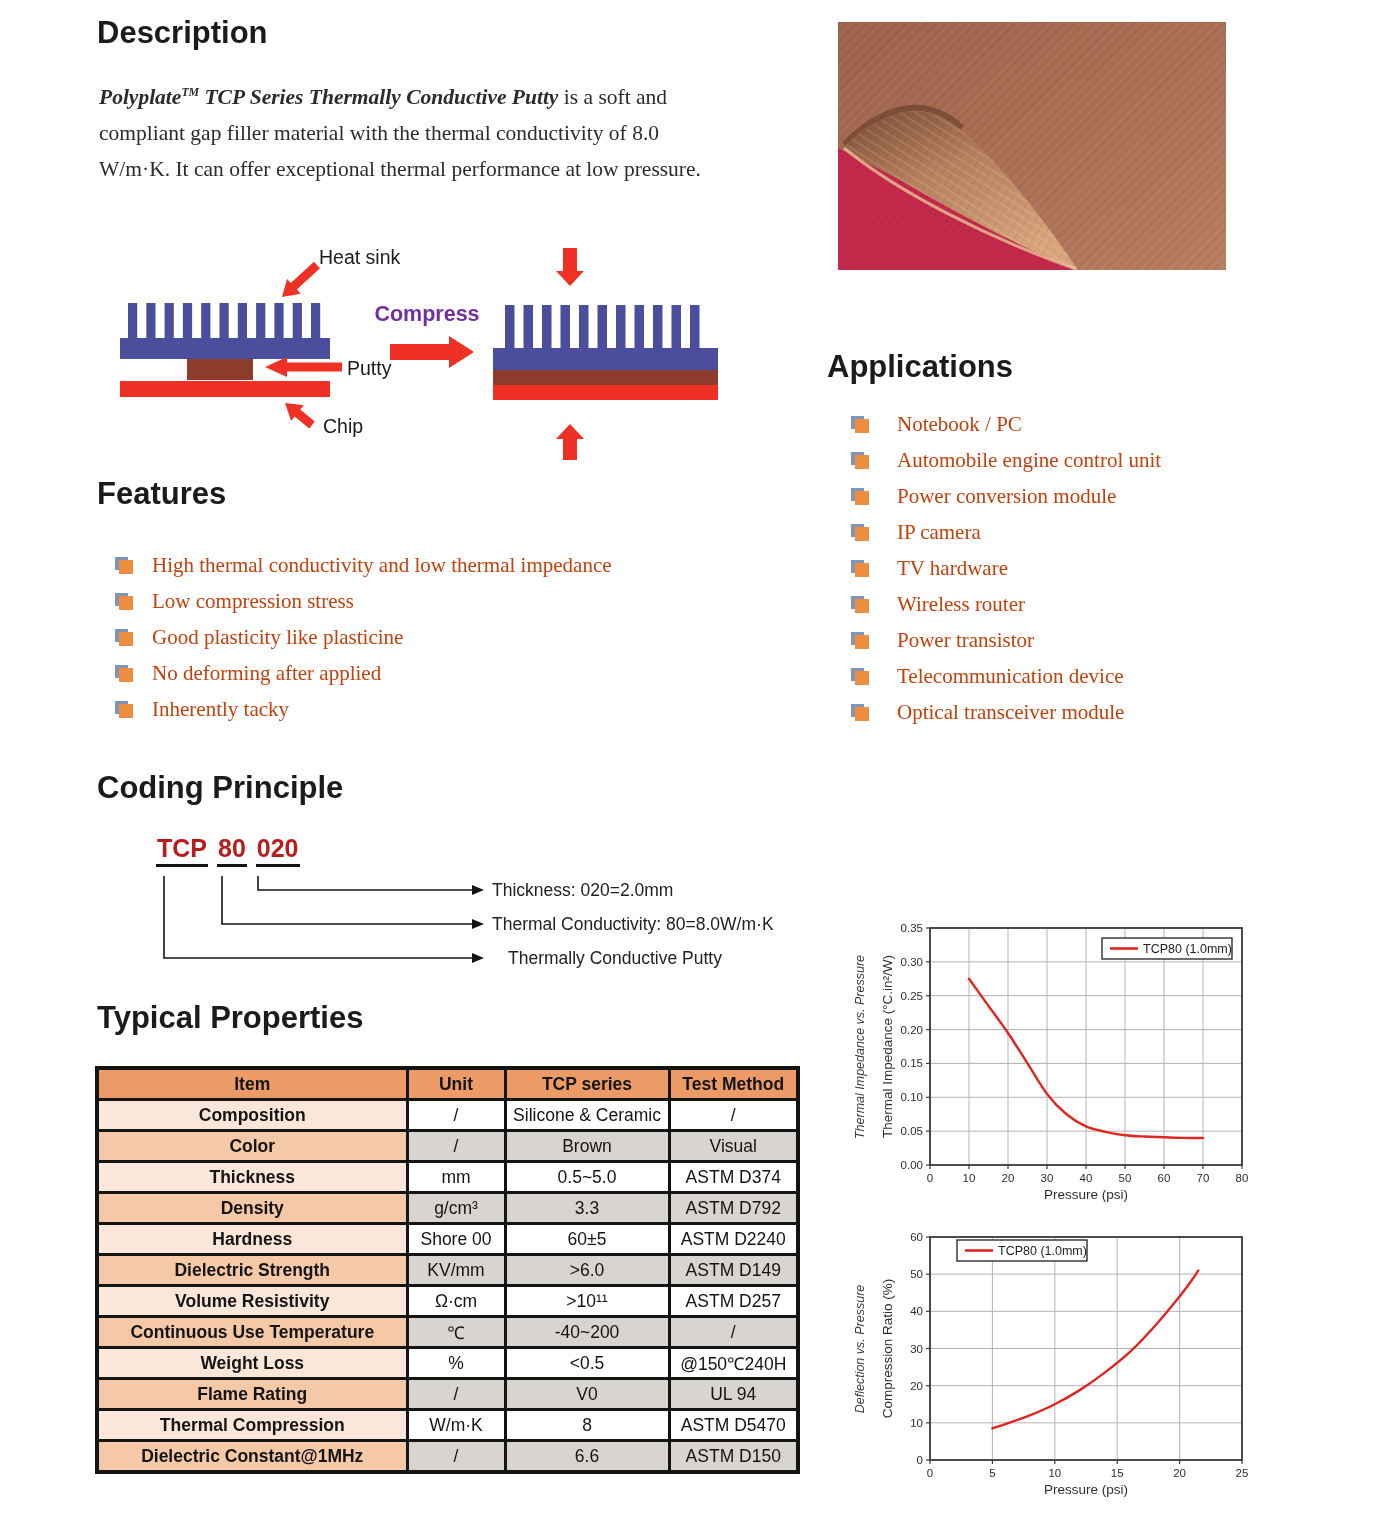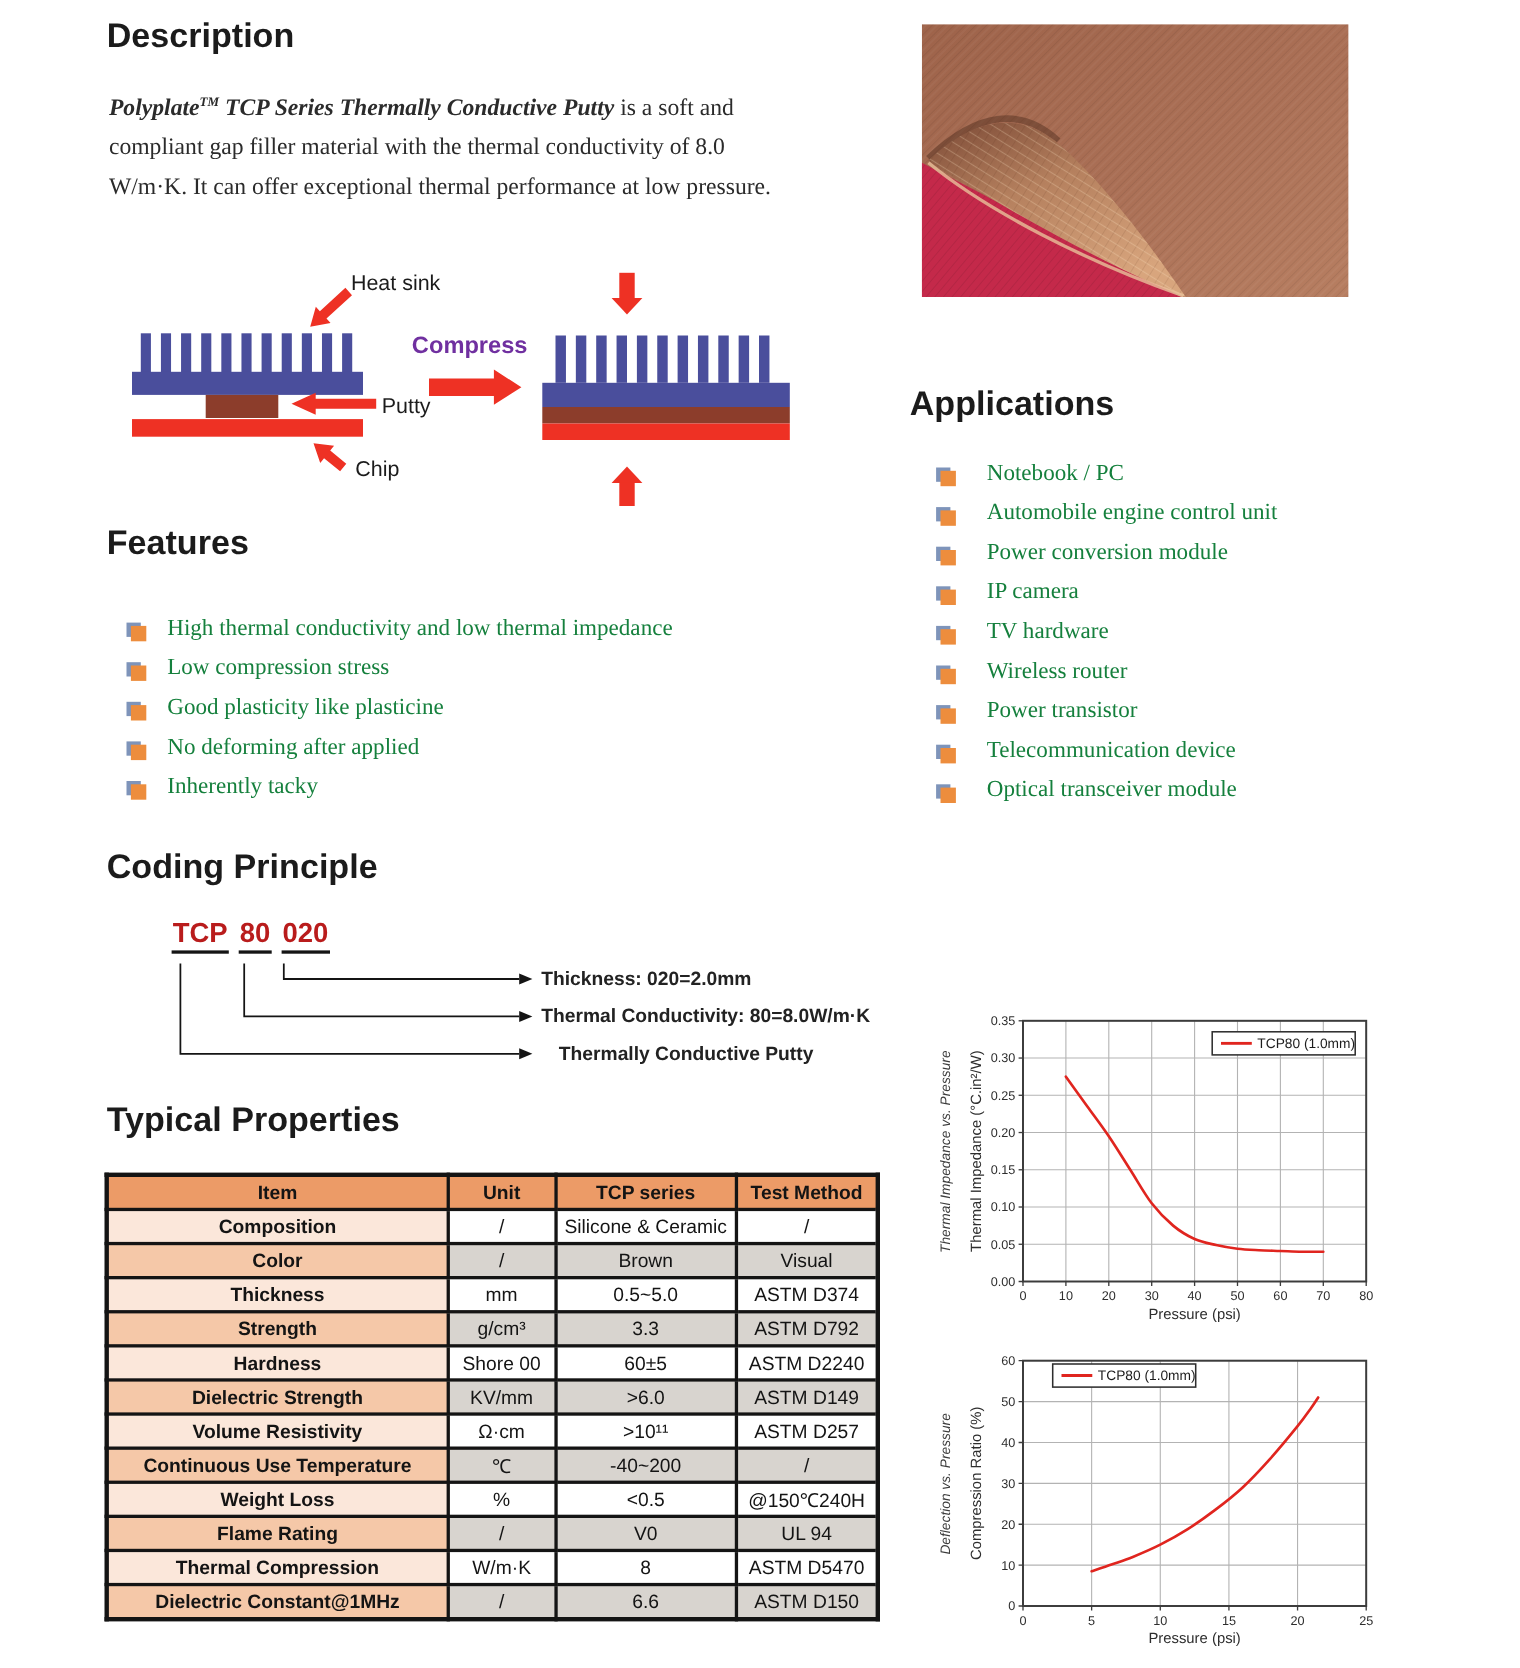--- a/index.html
+++ b/index.html
@@ -6,31 +6,31 @@
   .page{position:relative;width:1255px;height:1516px;background:#fff;overflow:hidden;
         font-family:"Liberation Sans",sans-serif;color:#222;border-radius:23px;}
   .abs{position:absolute;}
   .h{font-family:"Liberation Sans",sans-serif;font-weight:bold;font-size:31px;color:#1b1b1b;line-height:1.1;}
   
   .desc-p{font-family:"Liberation Serif",serif;font-size:21.5px;line-height:36px;color:#2b2b2b;width:628px;}
   .desc-p sup{font-size:55%;}
   .desc-p .lead{font-weight:bold;font-style:italic;}
   
   .blist{list-style:none;margin:0;padding:0;}
-  .blist li{display:flex;align-items:flex-end;height:36px;font-family:"Liberation Serif",serif;
-            font-size:21px;color:#15803d;}
+  .blist li{display:flex;align-items:center;height:36px;font-family:"Liberation Serif",serif;
+            font-size:21px;color:#c2410c;}
   .bullet{position:relative;width:18px;height:17px;flex:0 0 18px;}
   .bullet::before{content:"";position:absolute;left:0;top:0;width:13px;height:13px;background:var(--bullet-blue,#7e94ba);}
   .bullet::after{content:"";position:absolute;left:4px;top:3px;width:14px;height:14px;background:var(--bullet-orange,#ed8d3d);}
   .feat li .bullet{margin-right:19px;}
   .apps li .bullet{margin-right:28px;}
   
   .code-row{position:absolute;left:16px;top:0;font-weight:bold;font-size:25px;color:#b91c1c;}
   .code-row span{border-bottom:3px solid #141414;padding:0 1px 1px 1px;margin-right:9px;display:inline-block;}
-  .callout{position:absolute;font-size:17.5px;color:#222;white-space:nowrap;transform:translateY(-50%);font-weight:bold;}
+  .callout{position:absolute;font-size:17.5px;color:#222;white-space:nowrap;transform:translateY(-50%);}
   
   table.props{border-collapse:collapse;border:4px solid var(--tbl-border,#141414);}
   table.props th,table.props td{border:3px solid var(--tbl-border,#141414);text-align:center;vertical-align:middle;
       height:28px;padding:0 2px;font-size:17.5px;color:#141414;}
   table.props th{background:var(--tbl-header,#ec9b67);font-weight:bold;}
   table.props td.item{font-weight:bold;}
   table.props tr.r0 td.item{background:var(--tbl-item-light,#fbe7da);}
   table.props tr.r0 td.val{background:#ffffff;}
   table.props tr.r1 td.item{background:var(--tbl-item-dark,#f5c8a8);}
   table.props tr.r1 td.val{background:var(--tbl-gray,#d8d4cf);}
@@ -272,21 +272,21 @@
           <td class="val">Brown</td>
           <td class="val">Visual</td>
         </tr>
         <tr class="r0">
           <td class="item">Thickness</td>
           <td class="val">mm</td>
           <td class="val">0.5~5.0</td>
           <td class="val">ASTM D374</td>
         </tr>
         <tr class="r1">
-          <td class="item">Strength</td>
+          <td class="item">Density</td>
           <td class="val">g/cm³</td>
           <td class="val">3.3</td>
           <td class="val">ASTM D792</td>
         </tr>
         <tr class="r0">
           <td class="item">Hardness</td>
           <td class="val">Shore 00</td>
           <td class="val">60±5</td>
           <td class="val">ASTM D2240</td>
         </tr>

